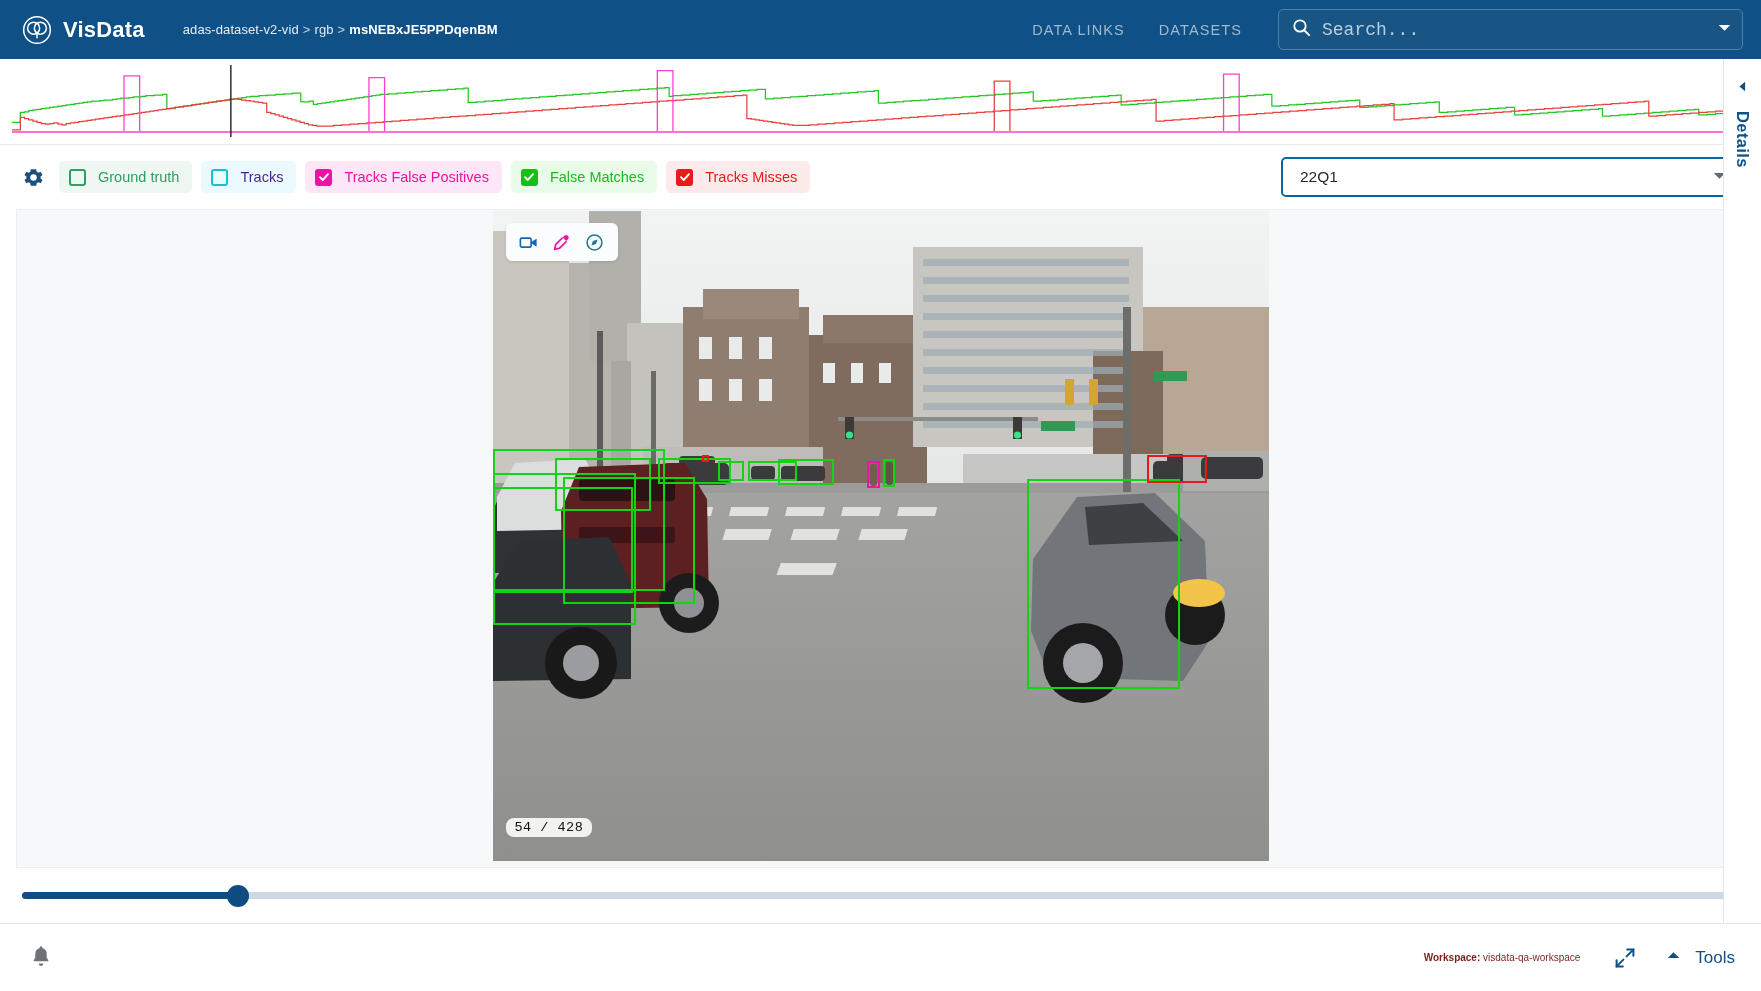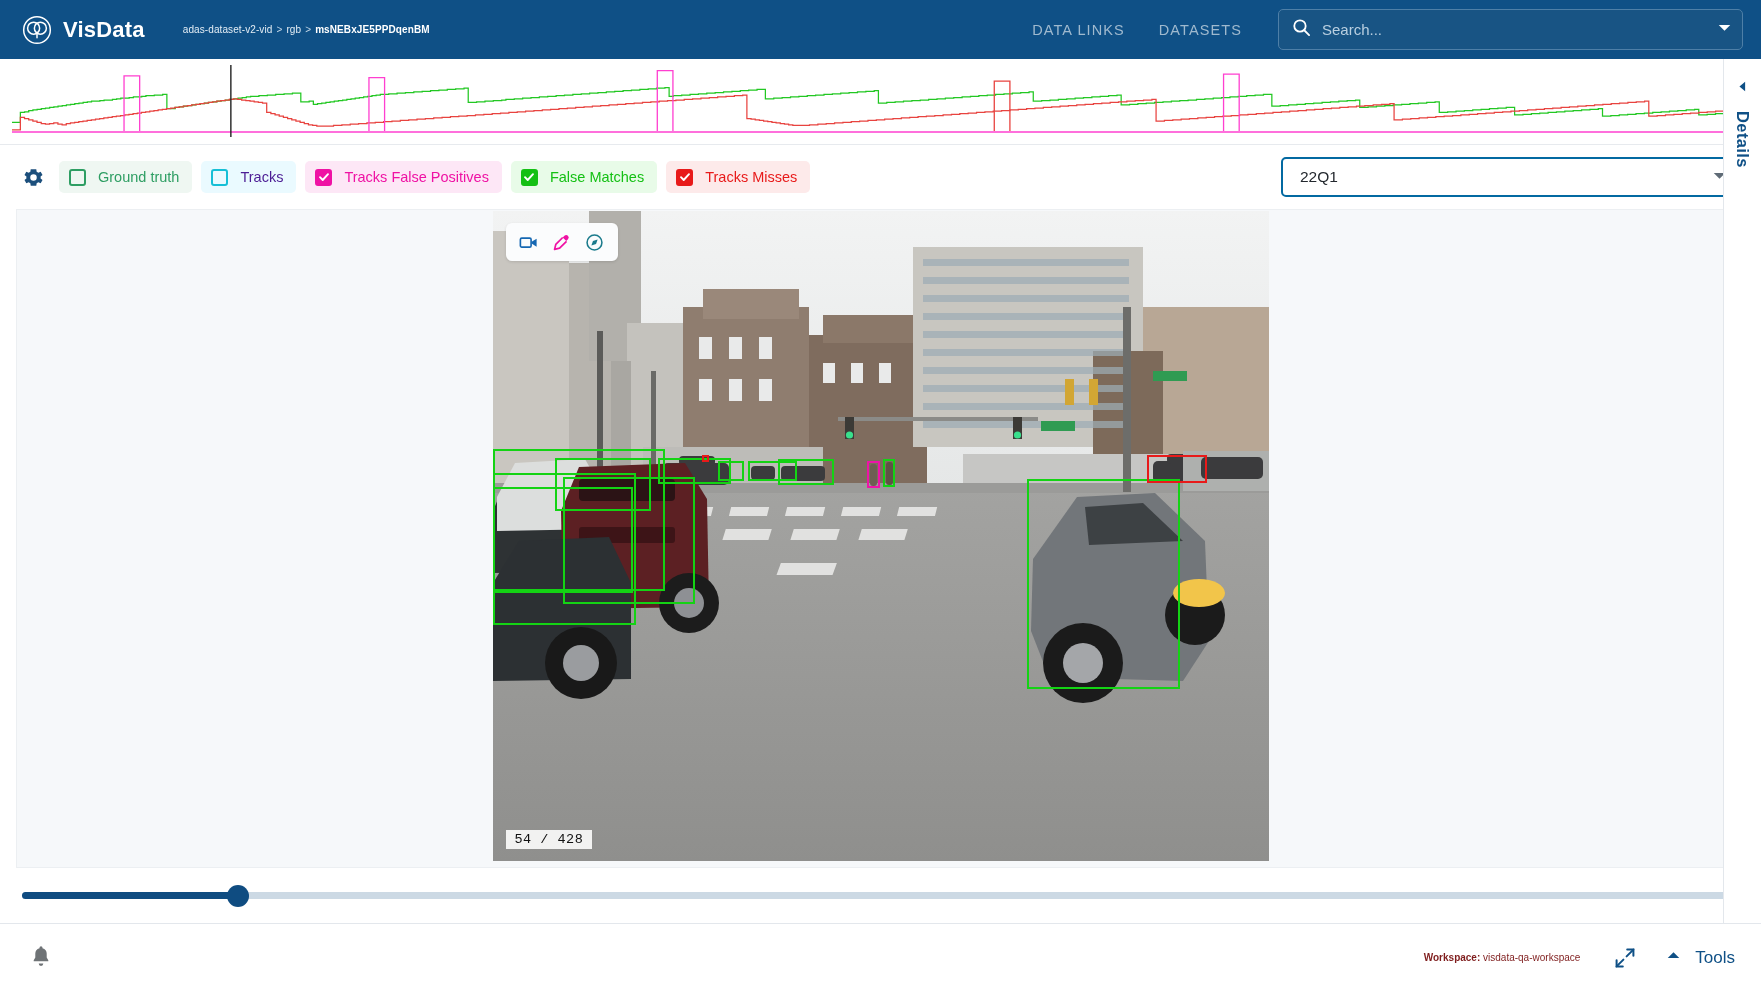--- a/index.html
+++ b/index.html
@@ -20,21 +20,21 @@
     display: flex; align-items: center;
     padding: 0 18px 0 22px;
     position: relative; z-index: 30;
   }
   .brand { display: flex; align-items: center; gap: 11px; }
   .brand-logo { width: 30px; height: 30px; display:block; }
   .brand-name {
     color: #fff; font-size: 22px; font-weight: 700; letter-spacing: .2px;
   }
   .breadcrumb {
-    margin-left: 38px; color: #dbe7f1; font-size: 10px; white-space: nowrap;
+    margin-left: 38px; color: #dbe7f1; font-size: 13px; white-space: nowrap;
     letter-spacing: .1px;
   }
   .breadcrumb .crumb-sep { padding: 0 4px; color:#c2d6e6; }
   .breadcrumb .crumb-current { color: #ffffff; font-weight: 700; }
   .breadcrumb .crumb-link { color: #e3edf5; }
 
   .header-spacer { flex: 1 1 auto; }
   .nav-links { display:flex; gap: 34px; margin-right: 36px; }
   .nav-link {
     color: #9fb9ce; font-size: 14.5px; letter-spacing: 1.1px;
@@ -45,21 +45,21 @@
     width: 465px; height: 41px;
     border: 1px solid #4e7fa7; border-radius: 5px;
     background: #185484;
     display: flex; align-items: center;
     padding: 0 10px 0 13px; gap: 11px;
     cursor: text;
   }
   .search-icon { flex: 0 0 auto; display:block; }
   .search-input {
     flex: 1 1 auto; border: none; outline: none; background: transparent;
-    color: #bef264; font-size: 15px; font-family: Liberation Sans, sans-serif;
+    color: #bef264; font-size: 18px; font-family: Liberation Mono, monospace;
   }
   .search-input::placeholder { color: #b9cfe0; opacity:1; }
   .search-caret { flex:0 0 auto; cursor:pointer; }
 
   
   .timeline-wrap {
     flex: 0 0 86px; height: 86px;
     background: #ffffff;
     position: relative;
     padding: 6px 12px 0 12px;
@@ -132,25 +132,25 @@
     display: flex; align-items: center; gap: 5px;
     padding: 6px 9px; z-index: 6;
     box-shadow: 0 1px 3px rgba(0,0,0,.12);
   }
   .frame-tool {
     width: 28px; height: 26px; display:flex; align-items:center; justify-content:center;
     cursor: pointer; border-radius: 4px;
   }
 
   .frame-counter {
-    position: absolute; left: 13px; bottom: 12px;
+    position: absolute; left: 13px; bottom: 24px;
     background: rgba(255,255,255,.88);
     color: #111; font-size: 13.5px;
     font-family: "Liberation Mono", monospace;
-    padding: 2px 9px; border-radius: 0; z-index: 6;
+    padding: 2px 9px; border-radius: 8px; z-index: 6;
     letter-spacing: .5px;
   }
 
   .bbox { position: absolute; border-width: 2px; border-style: solid; pointer-events: none; }
   .bbox.match { border-color: #14d314; }
   .bbox.fp    { border-color: #ee14a8; }
   .bbox.miss  { border-color: #e81a1a; }
 
   
   .slider-row {

